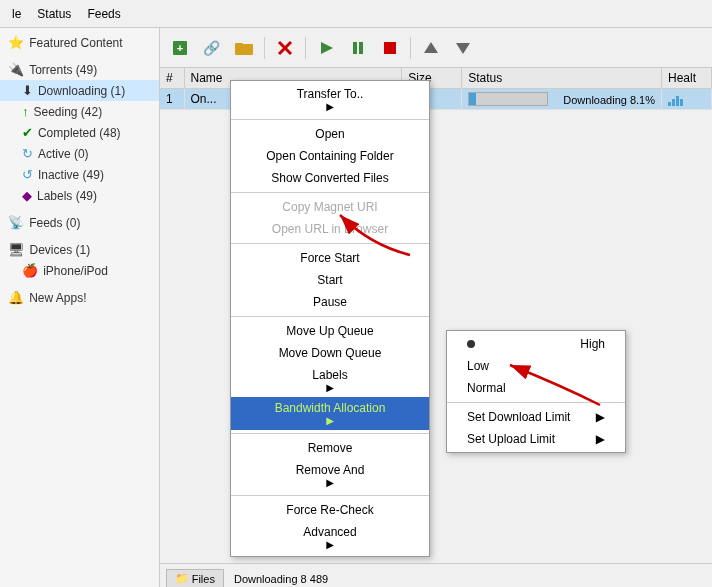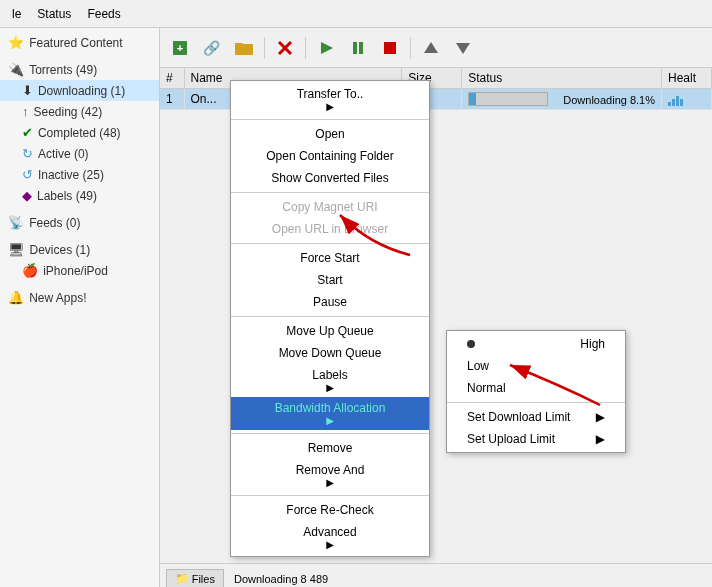--- a/index.html
+++ b/index.html
@@ -178,21 +178,21 @@
     .ctx-item {
       padding: 4px 20px;
       cursor: pointer;
       font-size: 12px;
       display: flex;
       align-items: center;
       justify-content: space-between;
       white-space: nowrap;
       flex-direction: column;
     }
-    .ctx-item.highlighted { background: #316ac5; color: #5eead4; }
+    .ctx-item.highlighted { background: #316ac5; color: #bef264; }
     .ctx-item.disabled { color: #aaa; cursor: default; }
     .ctx-sep {
       height: 1px;
       background: #ccc;
       margin: 3px 0;
     }
     .ctx-arrow { font-size: 10px; }
 
     
     .sub-context-menu {
@@ -292,21 +292,21 @@
     <div class="sidebar-item sidebar-child">
       <span class="icon" style="color:green">✔</span>
       <span>Completed (48)</span>
     </div>
     <div class="sidebar-item sidebar-child">
       <span class="icon" style="color:#4a9fd4">↻</span>
       <span>Active (0)</span>
     </div>
     <div class="sidebar-item sidebar-child">
       <span class="icon" style="color:#4a9fd4">↺</span>
-      <span>Inactive (25)</span>
+      <span>Inactive (49)</span>
     </div>
     <div class="sidebar-item sidebar-child">
       <span class="icon" style="color:purple">◆</span>
       <span>Labels (49)</span>
     </div>
     <div style="height:6px"></div>
     <div class="sidebar-item">
       <span class="icon">📡</span>
       <span>Feeds (0)</span>
     </div>

